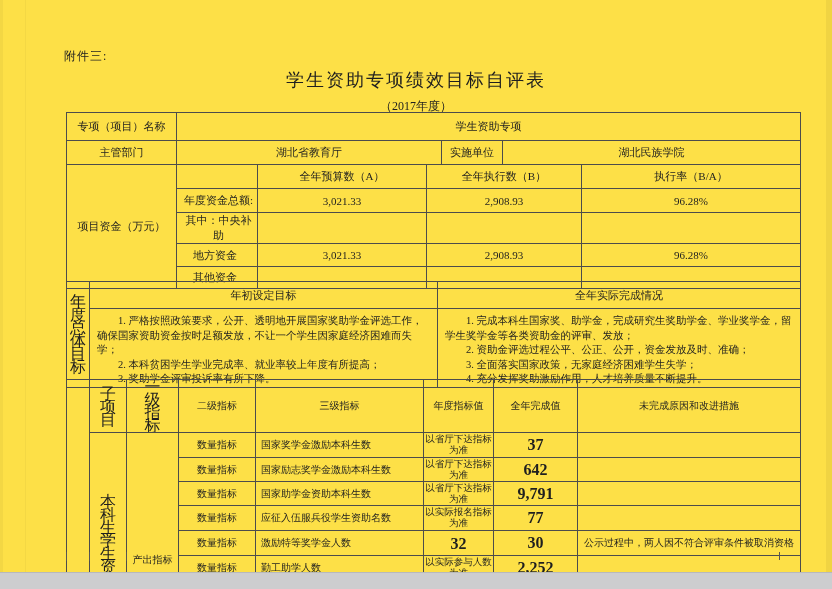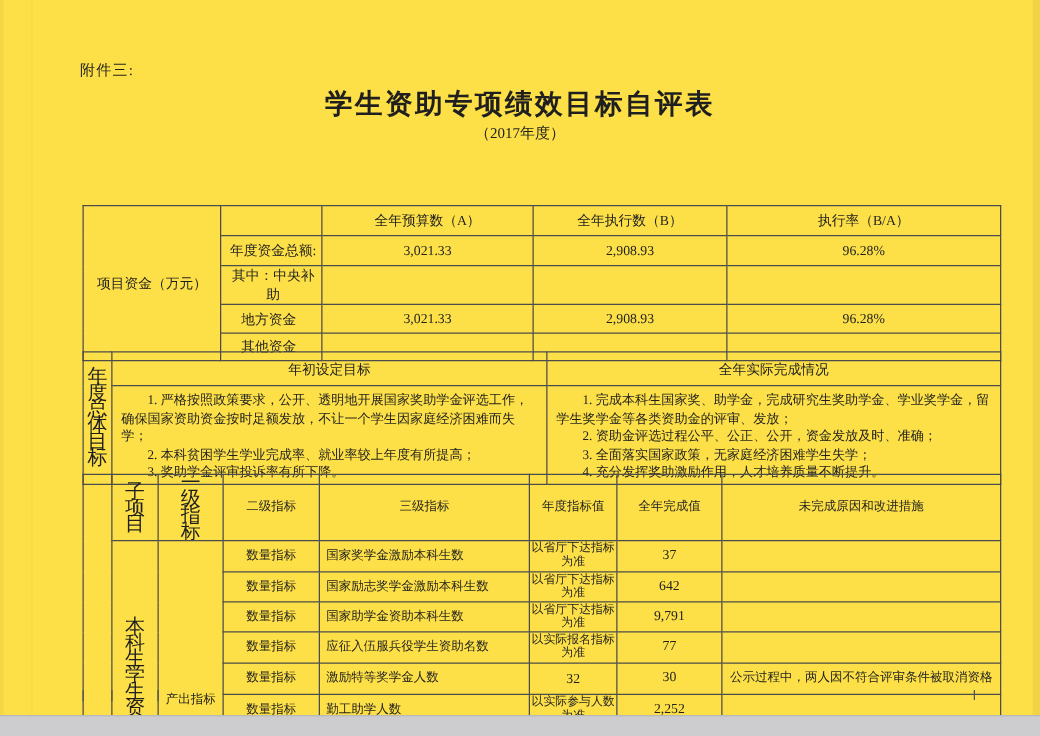--- a/index.html
+++ b/index.html
@@ -4,21 +4,21 @@
 <style>
   html,body { margin:0; padding:0; background:#e8e9ea; }
   .page {
     position:relative; width:832px; height:589px;
     background:#fde047; overflow:hidden;
     font-family:"Liberation Serif","DejaVu Serif",serif;
     color:#1f1f1f;
   }
   .attachment { position:absolute; left:64px; top:48px; font-size:12px; letter-spacing:1px; }
   .title { position:absolute; left:0; top:68px; width:832px; text-align:center;
-           font-size:22px; font-weight:bold; letter-spacing:2px; }
+           font-size:18px; font-weight:normal; letter-spacing:2px; }
   .subtitle { position:absolute; left:0; top:98px; width:832px; text-align:center; font-size:12px; }
 
   table { position:absolute; left:66px; border-collapse:collapse; table-layout:fixed; }
   td { border:1px solid #4c4c4c; text-align:center; vertical-align:middle;
        font-size:11px; padding:0 2px; overflow:hidden; word-break:break-all; }
 
   
   #t-info { top:112px; width:734px; }
   
   #t-fund { top:164px; width:734px; }
@@ -28,21 +28,21 @@
   #t-goal { top:281px; width:734px; }
   #t-goal .goal-body { text-align:left; vertical-align:top; padding:5px 7px 0 7px;
                        font-size:10.5px; line-height:14.5px; }
   .para { text-indent:2em; }
   
   #t-ind { top:379px; width:734px; }
   #t-ind td { font-size:10px; line-height:11.5px; }
   #t-ind .l3-cell { text-align:left; padding-left:5px; }
   #t-ind .target-cell { font-size:9.5px; line-height:11px; padding:0 1px; }
   #t-ind .reason-cell { text-align:left; padding:1px 6px; font-size:10px; line-height:11.5px; }
-  #t-ind .num-cell { font-size:11px; }
+  #t-ind .num-cell { font-size:16px;font-weight:bold; }
 
   .vert { font-size:9.5px; line-height:13px; padding:0; }
   .vert2 { width:21px; margin:0 auto; line-height:13px; font-size:16px; }
   .bottom-anchor { vertical-align:bottom;margin-top:28px; }
   .bottom-anchor .vert2 { padding-bottom:6px; }
 
   
   .bottom-strip { position:absolute; left:0; top:572px; width:832px; height:17px;
                   background:#cdcdcf; border-top:1px solid #b8b9bb; }
   .stub { position:absolute; width:1px; background:#555; }
@@ -56,20 +56,40 @@
 <div class="page">
 
   <div class="fold" style="left:25px"></div>
   <div class="edge-left"></div>
   <div class="edge-right"></div>
 
   <div class="attachment">附件三:</div>
   <div class="title">学生资助专项绩效目标自评表</div>
   <div class="subtitle">（2017年度）</div>
 
+  <table id="t-info">
+    <colgroup>
+        <col style="width:110px">
+        <col style="width:265px">
+        <col style="width:61px">
+        <col style="width:298px">
+      </colgroup>
+    <tbody>
+        <tr style="height:28px">
+      <td>专项（项目）名称</td>
+      <td colspan="3">学生资助专项</td>
+    </tr>
+    <tr style="height:24px">
+      <td>主管部门</td>
+      <td>湖北省教育厅</td>
+      <td>实施单位</td>
+      <td>湖北民族学院</td>
+    </tr>
+  </tbody>
+    </table>
 
   <table id="t-fund">
     <colgroup>
         <col style="width:110px">
         <col style="width:81px">
         <col style="width:169px">
         <col style="width:155px">
         <col style="width:219px">
       </colgroup>
     <tbody>

